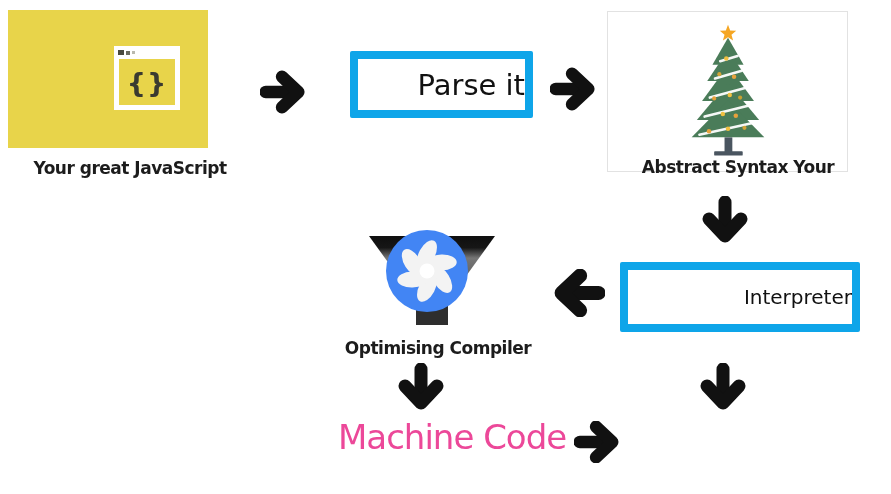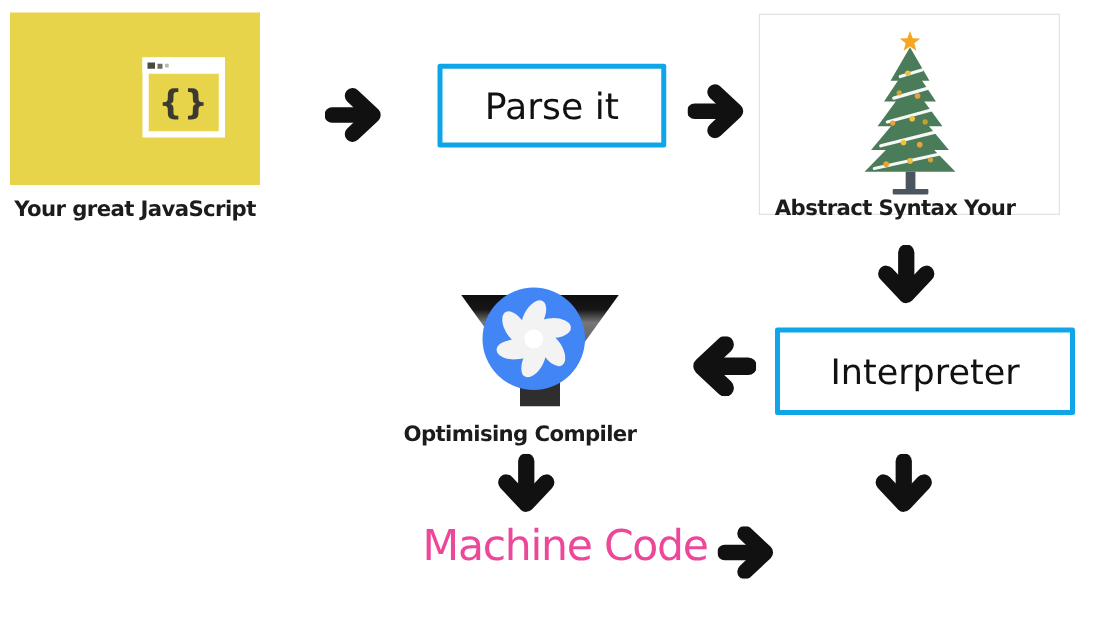--- a/index.html
+++ b/index.html
@@ -17,30 +17,30 @@
   .editor{position:absolute;left:106px;top:36px;width:66px;height:64px;background:#ffffff;box-sizing:border-box;}
   .editor .bar{position:absolute;left:0;top:0;right:0;height:13px;background:#fff;
     display:flex;align-items:center;gap:2px;padding-left:4px;}
   .editor .bar i{display:block;background:#4a4a40;}
   .editor .bar i.b1{width:6px;height:5px;}
   .editor .bar i.b2{width:4px;height:4px;background:#6b6b60;}
   .editor .bar i.b3{width:3px;height:3px;background:#b9b9ae;}
   .editor .body{position:absolute;left:5px;right:5px;top:13px;bottom:5px;background:#e8d44a;
     display:flex;align-items:center;justify-content:center;}
   .editor .body span{font-size:27px;font-weight:bold;color:#3a3a30;letter-spacing:1px;}
-  .caption{font-size:17px;font-weight:bold;letter-spacing:-0.5px;text-align:center;white-space:nowrap;color:#1c1c1c;}
+  .caption{font-size:17px;font-weight:bold;letter-spacing:-0.5px;text-align:center;white-space:nowrap;color:#1c1c1c;margin-left:22px;}
   .src-caption{left:4px;top:158px;width:208px;}
 
   
-  .flow-box{border:4px solid #0ea5e9;background:#fff;display:flex;align-items:center;justify-content:center;
+  .flow-box{border:8px solid #0ea5e9;background:#fff;display:flex;align-items:center;justify-content:flex-end;
     border-radius:2px;box-sizing:border-box;}
   .parse-box{left:350px;top:51px;width:183px;height:67px;}
   .parse-box span{font-size:29px;letter-spacing:0;}
   .interp-box{left:620px;top:262px;width:240px;height:70px;}
-  .interp-box span{font-size:28px;}
+  .interp-box span{font-size:20px;}
 
   
   .ast-card{left:607px;top:11px;width:241px;height:161px;background:#fff;border:1px solid #e2e2e2;box-sizing:border-box;}
   .tree{left:676px;top:24px;}
   .ast-caption{left:606px;top:157px;width:220px;}
 
   
   .funnel{left:366px;top:227px;}
   .compiler-caption{left:316px;top:338px;width:200px;}
 

